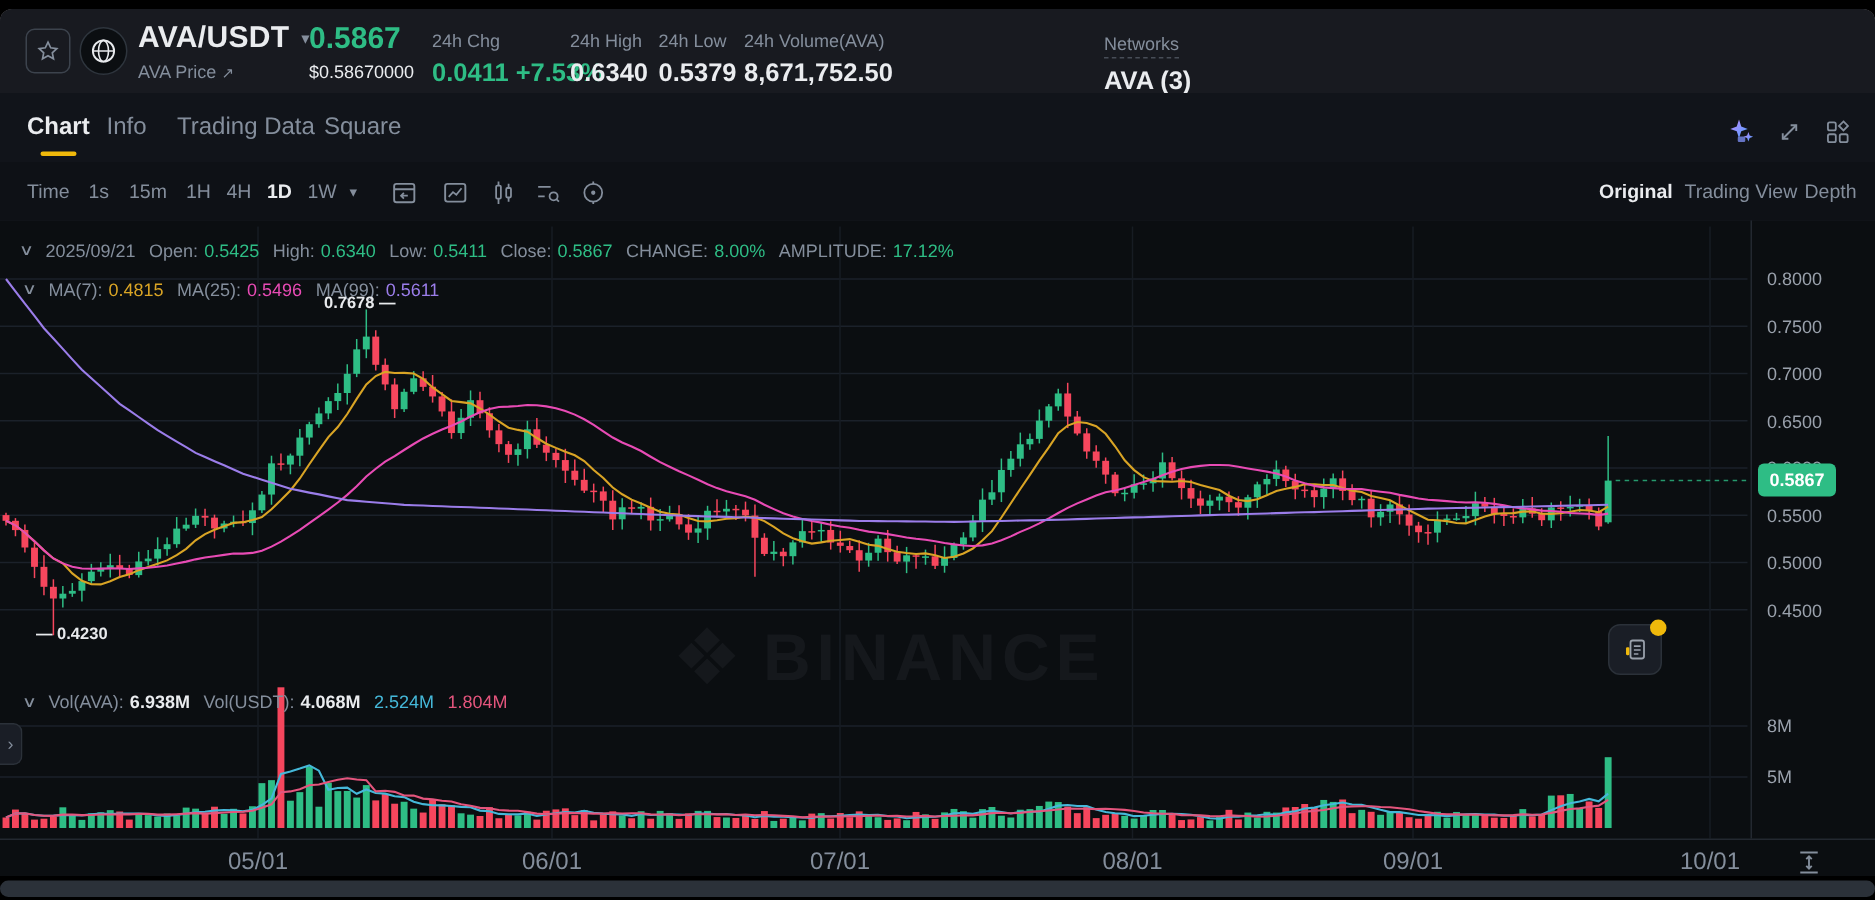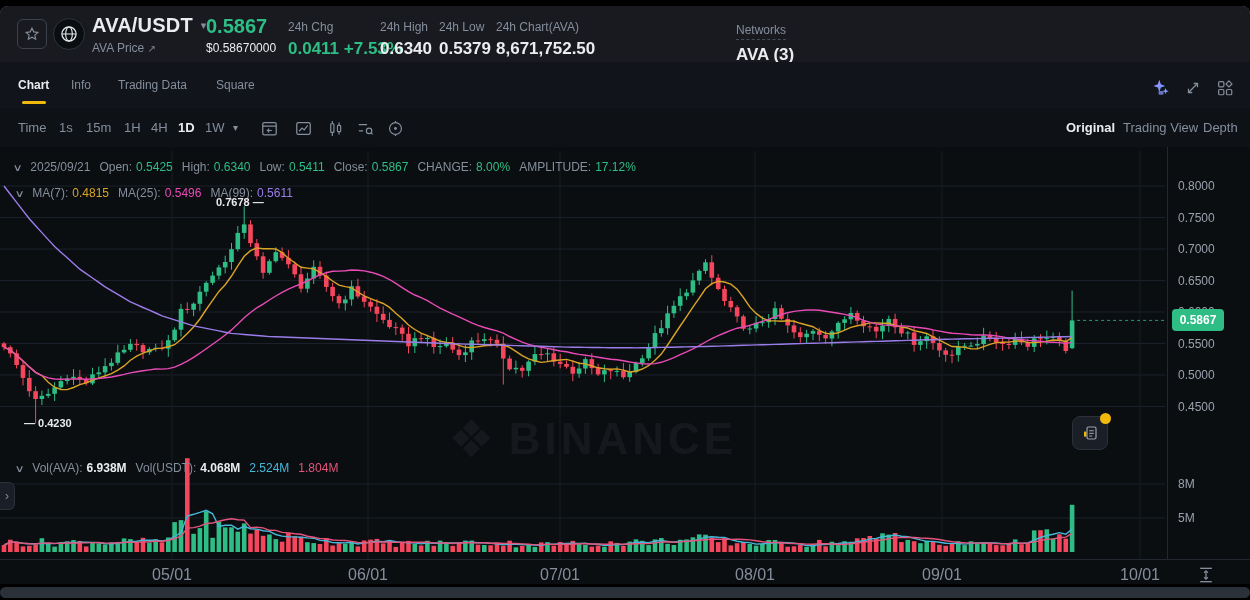--- a/index.html
+++ b/index.html
@@ -16,21 +16,21 @@
   #pair-sub{font-size:12px;color:#848E9C;margin-top:2px;}
   #last-price{font-size:20px;font-weight:bold;color:#2EBD85;}
   #usd-price{font-size:12px;color:#EAECEF;margin-top:3px;}
   .stat{position:absolute;top:14px;}
   .stat .lbl{font-size:12px;color:#848E9C;white-space:nowrap;}
   .stat .val{font-size:17px;color:#EAECEF;font-weight:700;margin-top:5px;white-space:nowrap;}
   .stat .val.green{color:#2EBD85;}
   .dashed{border-bottom:1px dashed #474D57;padding-bottom:2px;}
   
   #tabrow{position:absolute;left:0;top:56px;width:1250px;height:46px;background:#11141A;border-bottom:1px solid #222630;}
-  .tab{position:absolute;top:0;height:45px;display:flex;align-items:center;font-size:12px;color:#848E9C;cursor:pointer;}
+  .tab{position:absolute;top:0;height:45px;display:flex;align-items:center;font-size:16px;color:#848E9C;cursor:pointer;}
   .tab.active{color:#EAECEF;font-weight:bold;}
   .tab.active::after{content:"";position:absolute;left:50%;transform:translateX(-50%);bottom:3px;width:24px;height:3px;background:#F0B90B;border-radius:2px;}
   
   #toolbar{position:absolute;left:0;top:102px;width:1250px;height:39px;background:#0E1116;border-bottom:1px solid #1E232B;}
   .tbtxt{position:absolute;top:0;height:39px;display:flex;align-items:center;font-size:13px;color:#848E9C;cursor:pointer;}
   .tbtxt.active{color:#EAECEF;font-weight:bold;}
   .tbicon{position:absolute;top:9px;width:22px;height:22px;display:flex;align-items:center;justify-content:center;cursor:pointer;}
   
   #chart-wrap{position:absolute;left:0;top:141px;width:1250px;height:443px;background:#0B0E11;}
   #watermark{position:absolute;left:448px;top:266px;display:flex;align-items:center;gap:14px;color:rgba(210,220,230,0.05);z-index:1;}
@@ -97,21 +97,21 @@
       </div>
       <div class="stat" style="left:380px;">
         <div class="lbl">24h High</div>
         <div class="val">0.6340</div>
       </div>
       <div class="stat" style="left:439px;">
         <div class="lbl">24h Low</div>
         <div class="val">0.5379</div>
       </div>
       <div class="stat" style="left:496px;">
-        <div class="lbl">24h Chart(AVA)</div>
+        <div class="lbl">24h Volume(AVA)</div>
         <div class="val">8,671,752.50</div>
       </div>
       <div class="stat" style="left:711px;margin-left:25px;">
         <div class="lbl dashed" style="display:inline-block;">Networks</div>
         <div class="val">AVA (3)</div>
       </div>
     </div>
 
     <div id="tabrow">
       <div class="tab active" style="left:18px;">Chart</div>

